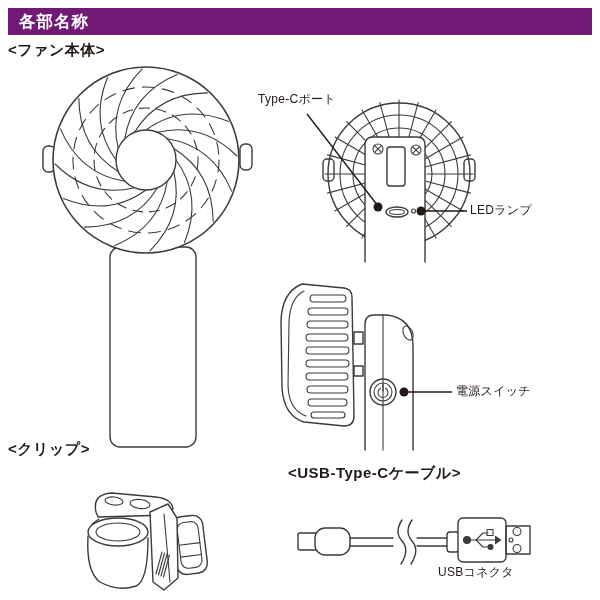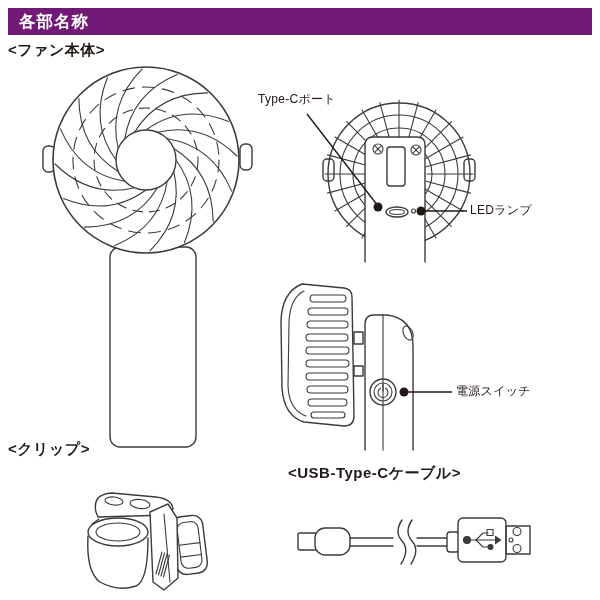--- a/index.html
+++ b/index.html
@@ -218,20 +218,21 @@
 
       <path d="M16,50 Q14,86 28,96 Q46,106 64,100 Q76,95 76,52" class="whitefill"></path>
       <ellipse cx="46" cy="46" rx="30" ry="14" class="whitefill"></ellipse>
       <ellipse cx="46" cy="46" rx="22" ry="9" class="thin"></ellipse>
       <path d="M20,38 L27,33" class="thin"></path>
     </g>
   </svg>
 
   <div class="label heading" style="left:272px;top:464px;margin-left:16px;">&lt;USB-Type-Cケーブル&gt;</div>
 
+  <div class="label callout" style="left:438px;top:564px;">USBコネクタ</div>
 
   <svg style="left:290px;top:514px;" width="250" height="58" viewBox="0 0 250 58">
     <g class="ink">
 
       <rect x="8" y="19" width="19" height="17" rx="2"></rect>
 
       <rect x="25" y="14" width="35" height="27" rx="10" class="whitefill"></rect>
 
       <g>
         <line x1="60" y1="24" x2="103" y2="24"></line>

